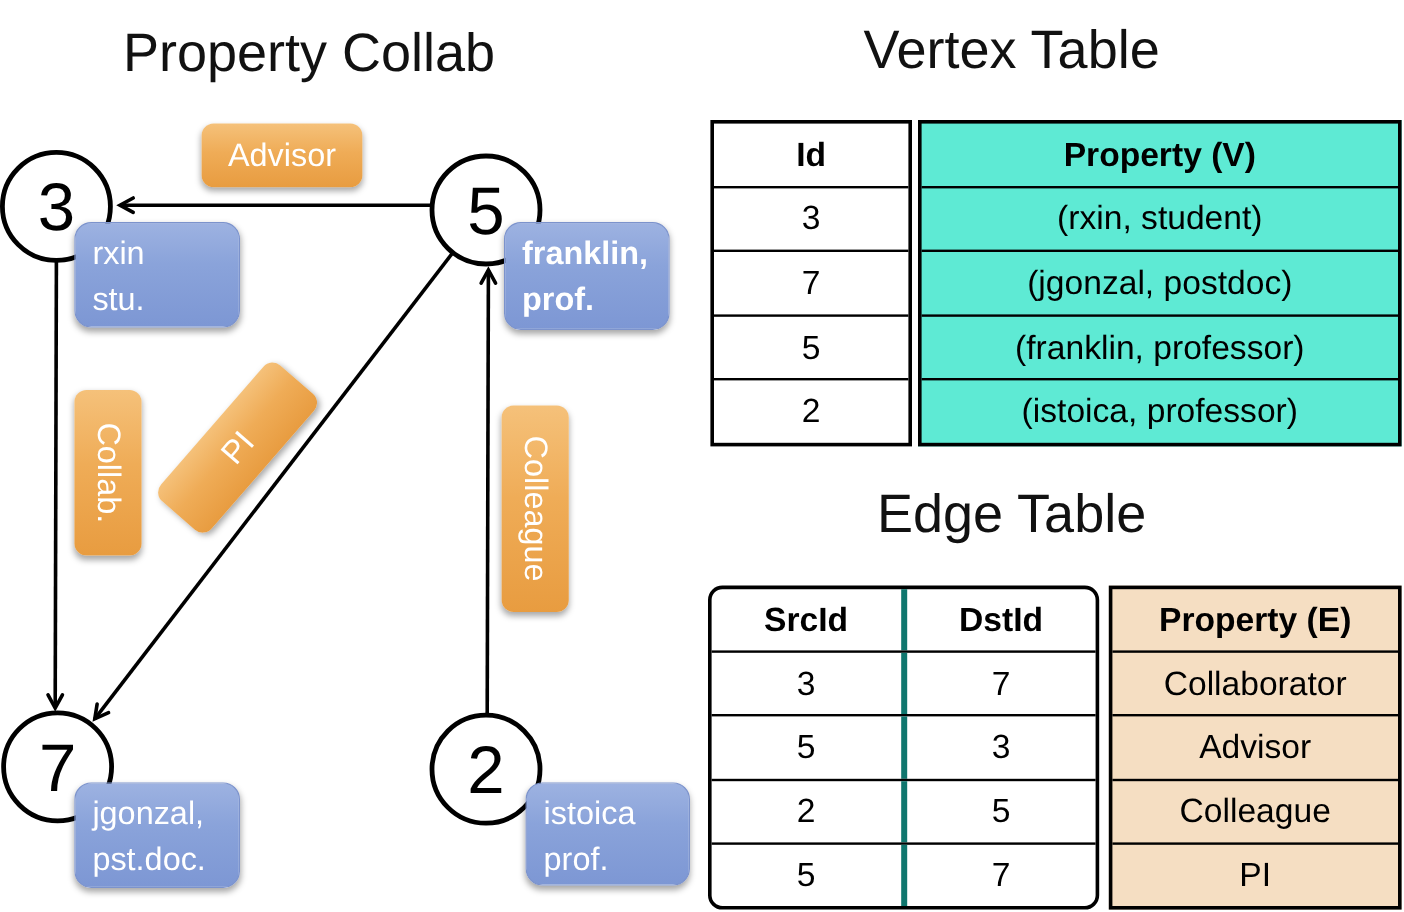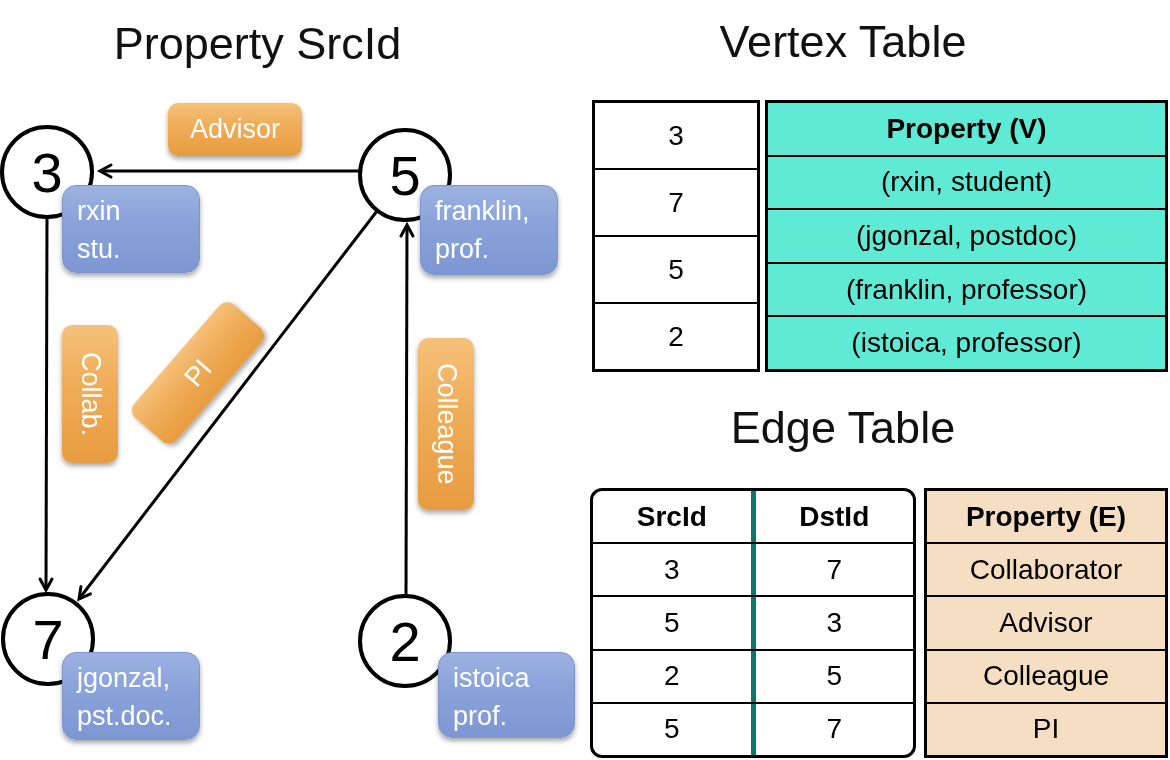--- a/index.html
+++ b/index.html
@@ -41,21 +41,21 @@
 
   
   .bbox {
     position:absolute; border-radius:14px; color:#fff;
     background:linear-gradient(180deg,#9db2e1 0%,#8aa3da 40%,#7d97d4 100%);
     box-shadow:0 3px 5px rgba(0,0,0,0.35);
     border:1px solid #7c93cc;
     font-size:27px; line-height:1.4; padding:7px 0 0 14px;
   }
   .rxin-box     { left:62px;  top:185px; width:138px; height:88px; }
-  .franklin-box { left:420px; top:185px; width:138px; height:90px; }
+  .franklin-box { left:420px; top:185px; width:138px; height:90px;font-weight:bold; }
   .jgonzal-box  { left:62px;  top:652px; width:138px; height:88px; }
   .istoica-box  { left:438px; top:652px; width:137px; height:86px; }
 
   
   .tbl {
     position:absolute; border:3px solid #000; background:#fff;
     display:flex; flex-direction:column;
   }
   .trow { flex:1; display:flex; border-top:2px solid #000; min-height:0; }
   .trow:first-child { border-top:none; }
@@ -69,21 +69,21 @@
   .vt-id   { left:592px; top:100px; width:168px; height:272px; }
   .vt-prop { left:765px; top:100px; width:403px; height:272px; background:#5eead4; }
   .et-ids  { left:590px; top:488px; width:326px; height:270px;border-radius:12px; }
   .et-prop { left:924px; top:488px; width:244px; height:270px; background:#f5dec2; }
 </style>
 </head>
 <body>
 
 <div class="stage">
 
-  <h1 class="big-title graph-title">Property SrcId</h1>
+  <h1 class="big-title graph-title">Property Collab</h1>
 
   <svg class="graph-canvas" width="585" height="760" viewBox="0 0 585 760">
     <defs>
       <marker id="arrow" markerUnits="userSpaceOnUse" markerWidth="20" markerHeight="20" refX="14" refY="9" orient="auto">
         <path d="M3,3 L14,9 L3,15" fill="none" stroke="#000" stroke-width="3" stroke-linecap="round"></path>
       </marker>
     </defs>
 
     <line x1="360" y1="171" x2="100" y2="171" stroke="#000" stroke-width="3" marker-end="url(#arrow)"></line>
     <line x1="47" y1="216" x2="46" y2="590" stroke="#000" stroke-width="3" marker-end="url(#arrow)"></line>
@@ -127,20 +127,23 @@
     <div>pst.doc.</div>
   </div>
   <div class="bbox istoica-box">
     <div>istoica</div>
     <div>prof.</div>
   </div>
 
   <h2 class="big-title vertex-title">Vertex Table</h2>
 
   <div class="tbl vt-id">
+    <div class="trow hdr">
+      <div class="tcell">Id</div>
+    </div>
     <div class="trow">
       <div class="tcell">3</div>
     </div>
     <div class="trow">
       <div class="tcell">7</div>
     </div>
     <div class="trow">
       <div class="tcell">5</div>
     </div>
     <div class="trow">

